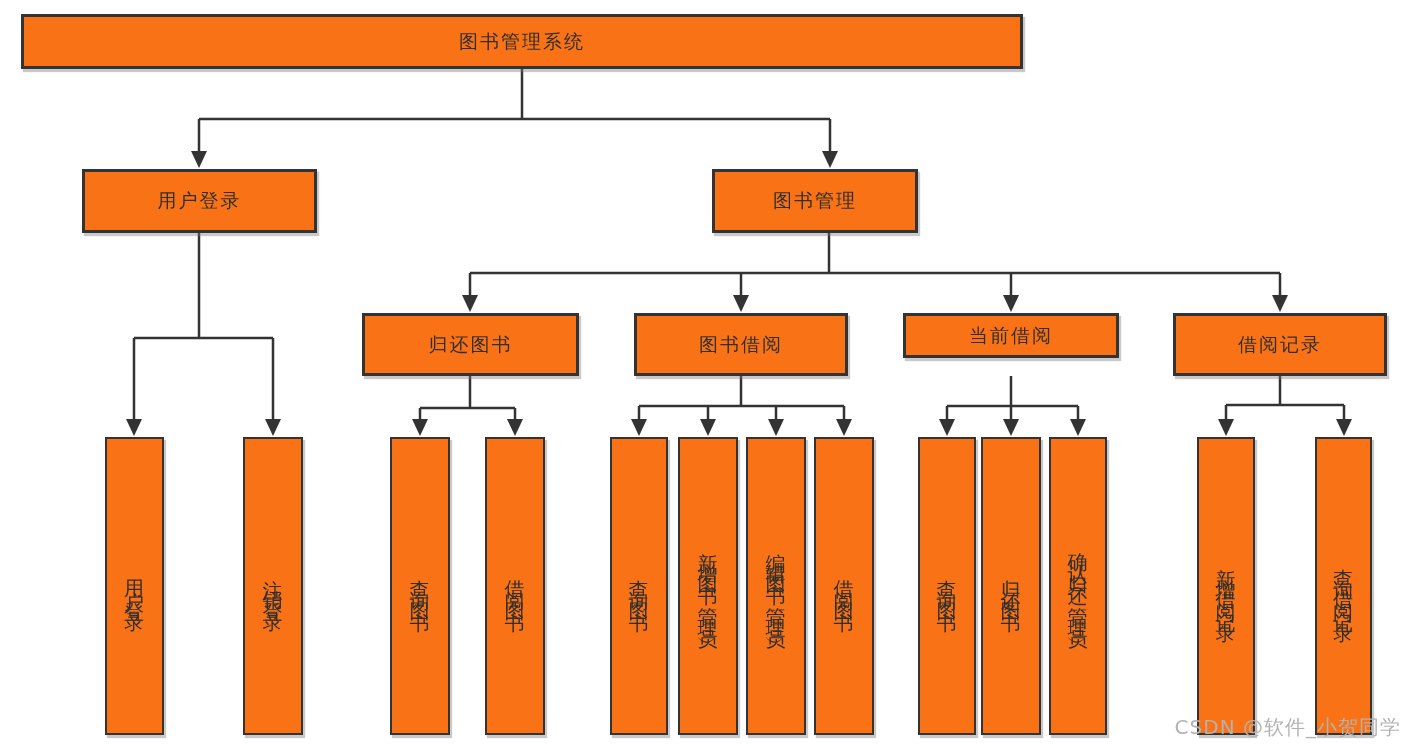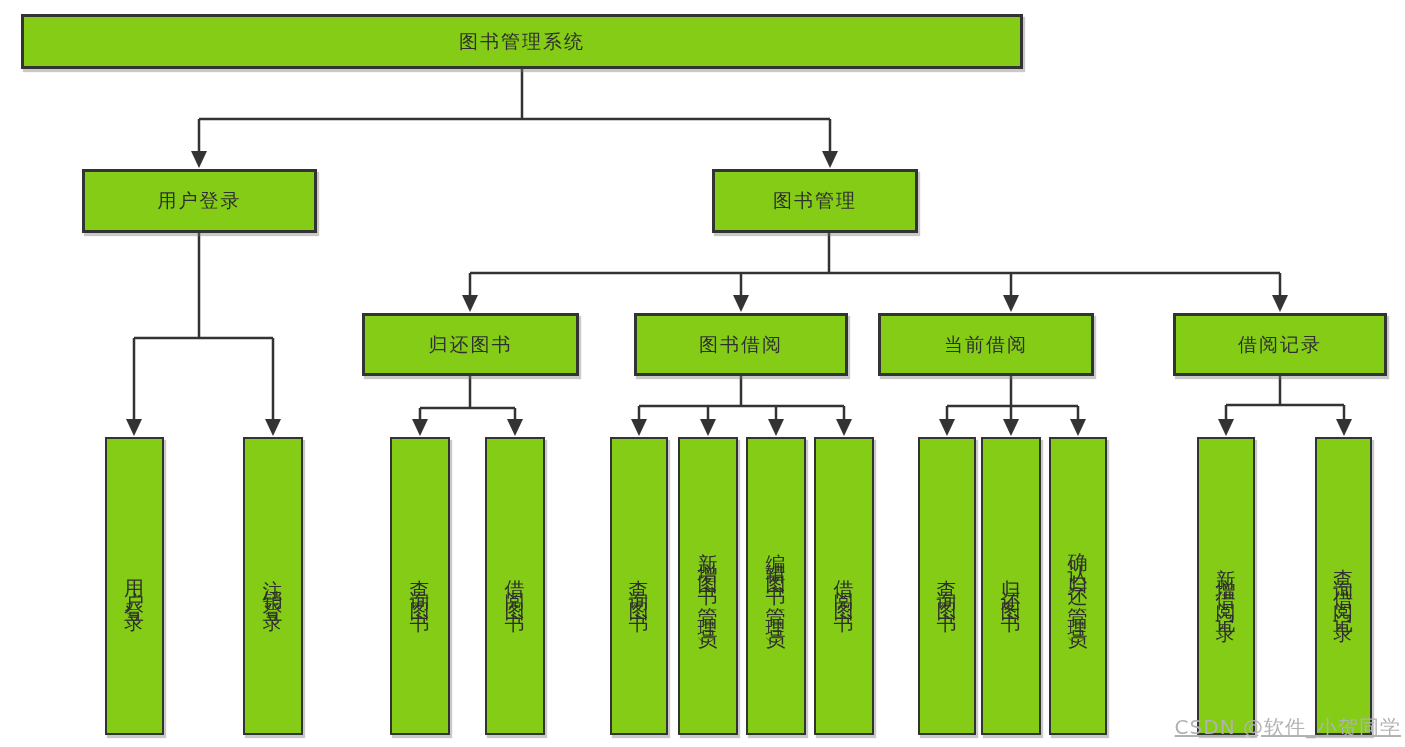--- a/index.html
+++ b/index.html
@@ -2,55 +2,55 @@
 <html><head>
 <meta charset="utf-8">
 <style>
   html,body{margin:0;padding:0;background:#ffffff;}
   .canvas{
     position:relative;width:1405px;height:747px;background:#ffffff;overflow:hidden;
     font-family:"DejaVu Sans","Liberation Sans",sans-serif;color:#2f2f2f;
   }
   svg.connectors{position:absolute;left:0;top:0;width:1405px;height:747px;z-index:1;}
   .box{
-    position:absolute;background:#84cc16;border:3px solid #333333;box-sizing:border-box;
+    position:absolute;background:#f97316;border:3px solid #333333;box-sizing:border-box;
     display:flex;align-items:center;justify-content:center;z-index:2;
     box-shadow:2px 3px 1px rgba(120,120,120,0.40);
   }
   .hlabel{font-size:19px;letter-spacing:2px;white-space:nowrap;}
   .leaf{border-width:2px;}
   .leaf .vlabel{
     writing-mode:vertical-rl;text-orientation:mixed;
     font-size:20px;letter-spacing:11px;line-height:1;white-space:nowrap;
   }
   
   #n-root{left:21px;top:14px;width:1002px;height:55px;}
   #n-user-login{left:82px;top:169px;width:235px;height:64px;}
   #n-book-mgmt{left:712px;top:169px;width:206px;height:64px;}
   #n-new-rec{left:362px;top:313px;width:217px;height:63px;}
   #n-borrowing{left:634px;top:313px;width:214px;height:63px;}
-  #n-current{left:878px;top:313px;width:216px;height:63px;}
+  #n-current{left:903px;top:313px;width:216px;height:45px;}
   #n-records{left:1173px;top:313px;width:214px;height:63px;}
   .leaf{top:437px;height:298px;}
   #l1{left:105px;width:59px;}
   #l2{left:243px;width:60px;}
   #l3{left:390px;width:60px;}
   #l4{left:485px;width:60px;}
   #l5{left:610px;width:58px;}
   #l6{left:678px;width:60px;}
   #l7{left:746px;width:60px;}
   #l8{left:814px;width:60px;}
   #l9{left:918px;width:58px;}
   #l10{left:981px;width:60px;}
   #l11{left:1049px;width:58px;}
   #l12{left:1197px;width:58px;}
   #l13{left:1315px;width:57px;}
   .watermark{
     position:absolute;right:4px;bottom:6px;z-index:3;
-    font-size:20px;color:#b2b2b2;letter-spacing:1px;white-space:nowrap;text-decoration:underline;
+    font-size:20px;color:#b2b2b2;letter-spacing:1px;white-space:nowrap;
   }
 </style>
 </head>
 <body>
 
 <div class="canvas">
 
   <svg class="connectors" viewBox="0 0 1405 747" xmlns="http://www.w3.org/2000/svg" aria-hidden="true">
     <g stroke="#333333" stroke-width="2.5" fill="none">
       <path d="M522 69 V119 M199 119 H830 M199 119 V153 M830 119 V153"></path>

